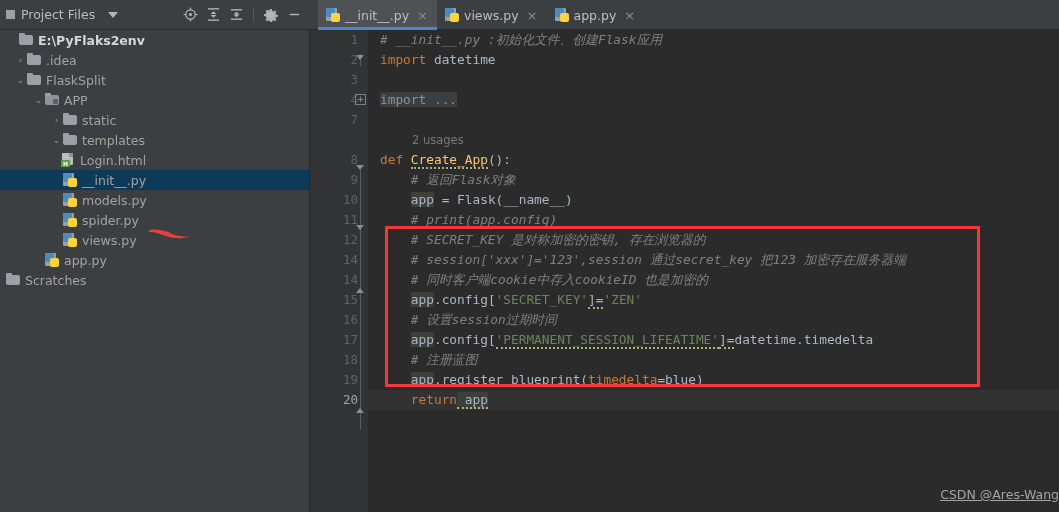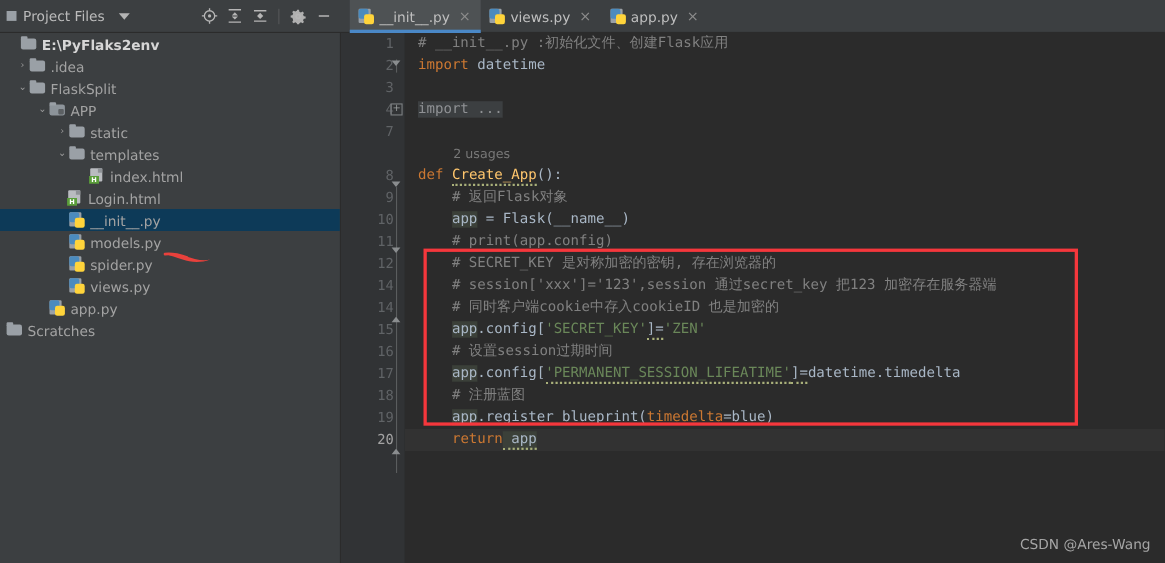--- a/index.html
+++ b/index.html
@@ -167,21 +167,21 @@
   .cline {
     height: 20px; line-height: 20px; white-space: pre;
     padding-left: 12px; color: #a9b7c6;
   }
   .cline.cur { background: #323232; }
   .hintline {
     height: 20px; line-height: 20px; padding-left: 44px;
     color: #787878; font-family: "DejaVu Sans", sans-serif; font-size: 11.5px;
   }
 
-  .c-com { color: #808080; }
+  .c-com { color: #808080; font-style: italic; }
   .c-kw  { color: #cc7832; }
   .c-fn  { color: #ffc66d; }
   .c-str { color: #6a8759; }
   .c-param { color: #cc7832; }
   .hl-var { background: #3b4039; }
   .hl-fold { background: #3c3f41; color: #8f9194; }
   .wavy { border-bottom: 2px dotted #a9b07a; }
 
   .bulb {
     position: absolute; left: 6px; top: 3px; width: 13px; height: 13px;
@@ -328,28 +328,20 @@
       </div>
 
       <div class="row" style="padding-left:50px">
         <span class="arrow">⌄</span>
         <span class="folder">
             <i></i>
           </span>
         <span class="lbl">templates</span>
       </div>
 
-      <div class="row" style="padding-left:81px">
-        <span class="htmlicon">
-          <span class="doc"></span>
-            <span class="fold"></span>
-            <span class="h">H</span>
-        </span>
-        <span class="lbl">index.html</span>
-      </div>
 
       <div class="row" style="padding-left:61px">
         <span class="htmlicon">
           <span class="doc"></span>
             <span class="fold"></span>
             <span class="h">H</span>
         </span>
         <span class="lbl">Login.html</span>
       </div>
 
@@ -489,17 +481,17 @@
         <div class="cline cur">    <span class="c-kw">return</span><span class="hl-var wavy"> app</span></div>
 
         <div class="bulb" style="top:383px;left:-12px">
           
         </div>
 
       </div>
 
       <div class="red-rect" style="left:75px; top:196px; width:595px; height:161px;"></div>
 
-      <div class="watermark" style="right:13px; bottom:10px;">CSDN @Ares-Wang</div>
+      <div class="watermark" style="right:0; bottom:10px;text-decoration:underline;">CSDN @Ares-Wang</div>
     </div>
 
   </div>
 </div>
 
 </body></html>

